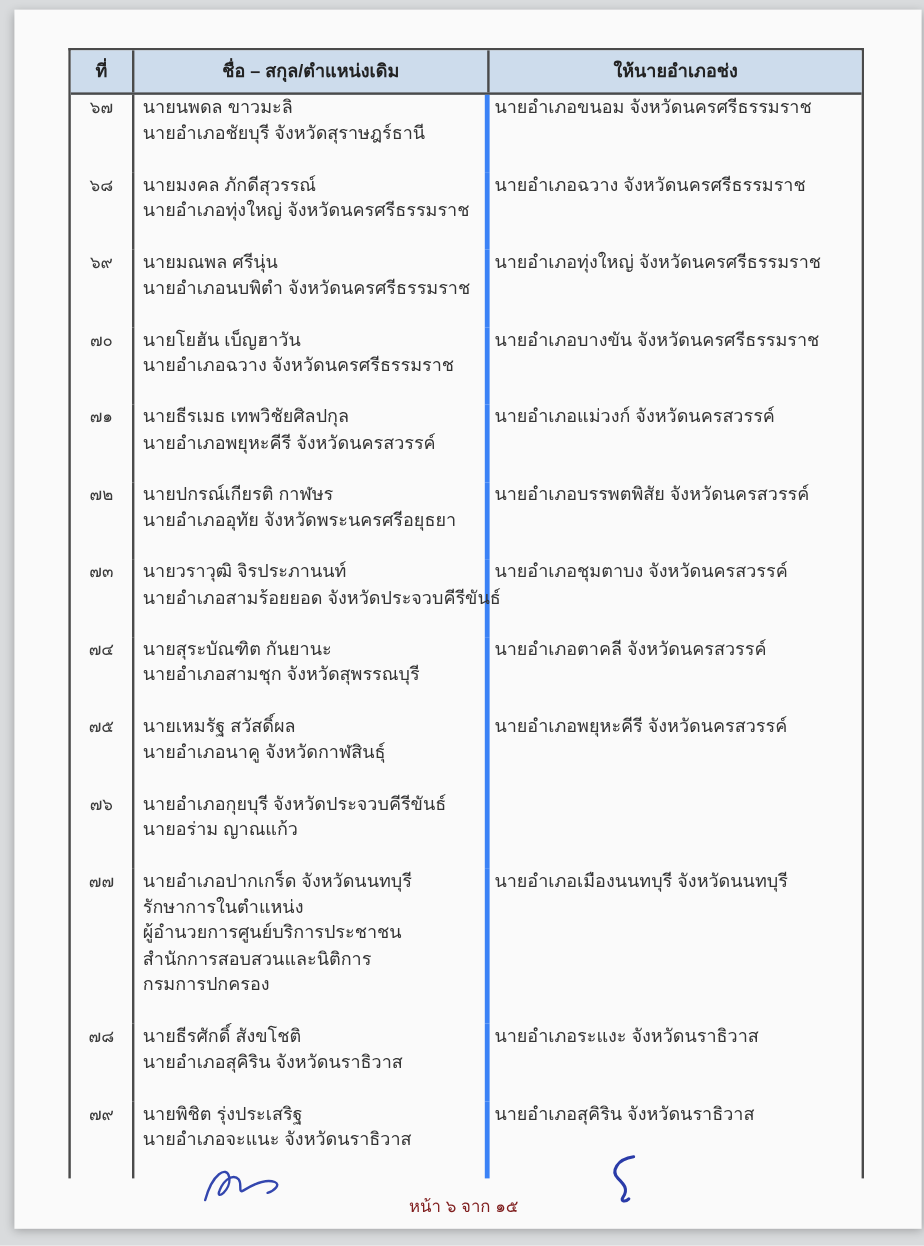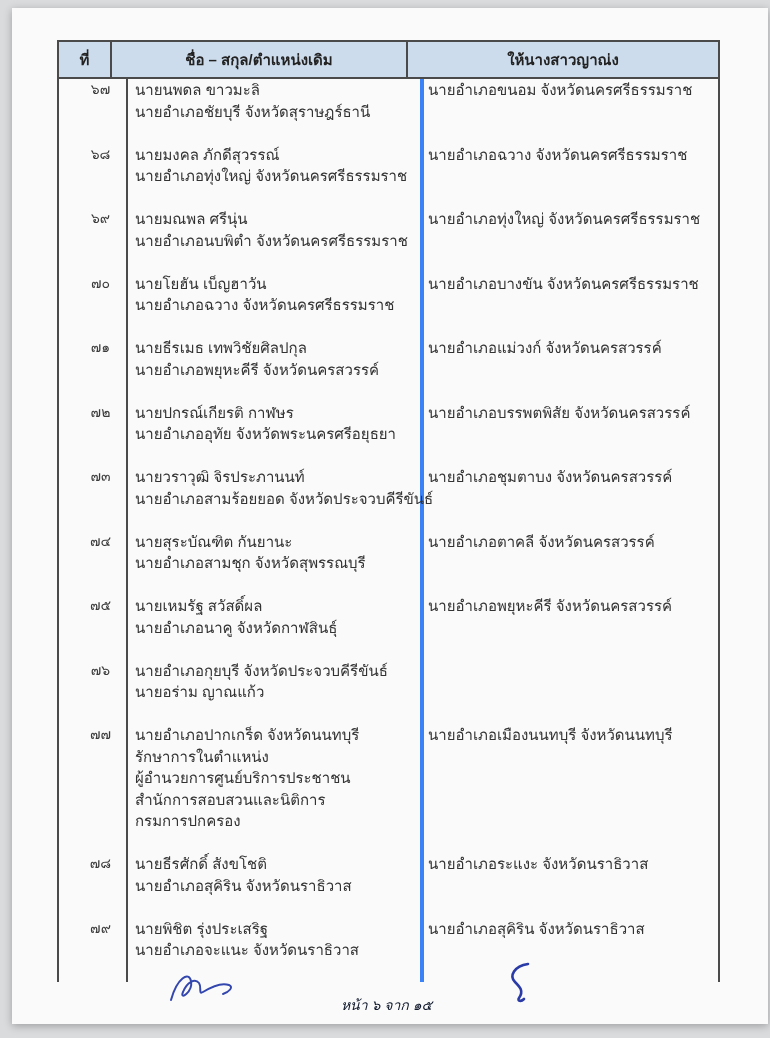--- a/index.html
+++ b/index.html
@@ -21,43 +21,43 @@
   }
   .thead{
     display:grid;grid-template-columns:53px 296px 1fr;
     background:#cddcec;
     border-bottom:2px solid #4a4a4a;
     height:35px;line-height:35px;
     font-weight:bold;font-size:15px;text-align:center;color:#222;
   }
   .thead .hcell{box-sizing:border-box;}
   .thead .hcell:nth-child(1),.thead .hcell:nth-child(2){border-right:2px solid #4a4a4a;}
-  .trow{display:grid;grid-template-columns:53px 296px 1fr;margin-left:16px;}
+  .trow{display:grid;grid-template-columns:53px 296px 1fr;}
   .cell{box-sizing:border-box;padding-bottom:21.5px;font-size:15px;line-height:21.5px;}
   .c-no{border-right:2px solid #4a4a4a;text-align:center;font-size:14px;color:#3a3a3a;}
   .c-name{border-right:4px solid #3b82f6;padding-left:7px;padding-right:6px;}
   .c-pos{padding-left:4px;padding-right:12px;}
   .line{white-space:nowrap;}
   .footer{
     position:absolute;left:45px;top:986px;width:659px;
-    text-align:center;font-size:14px;color:#0f172a;font-style:italic;
+    text-align:center;font-size:14px;color:#7f1d1d;
   }
   .signature{position:absolute;left:153px;top:960px;}
   .bluemark{position:absolute;left:492px;top:950px;}
 </style>
 </head>
 <body>
 
 <div class="page">
 
   <div class="doc-table">
     <div class="thead">
       <div class="hcell">ที่</div>
       <div class="hcell">ชื่อ – สกุล/ตำแหน่งเดิม</div>
-      <div class="hcell">ให้นางสาวญาณ่ง</div>
+      <div class="hcell">ให้นายอำเภอช่ง</div>
     </div>
     <div class="tbody">
         <div class="trow">
           <div class="cell c-no">๖๗</div>
           <div class="cell c-name">
             <div class="line">นายนพดล ขาวมะลิ</div>
             <div class="line">นายอำเภอชัยบุรี จังหวัดสุราษฎร์ธานี</div>
           </div>
           <div class="cell c-pos">นายอำเภอขนอม จังหวัดนครศรีธรรมราช</div>
         </div>

